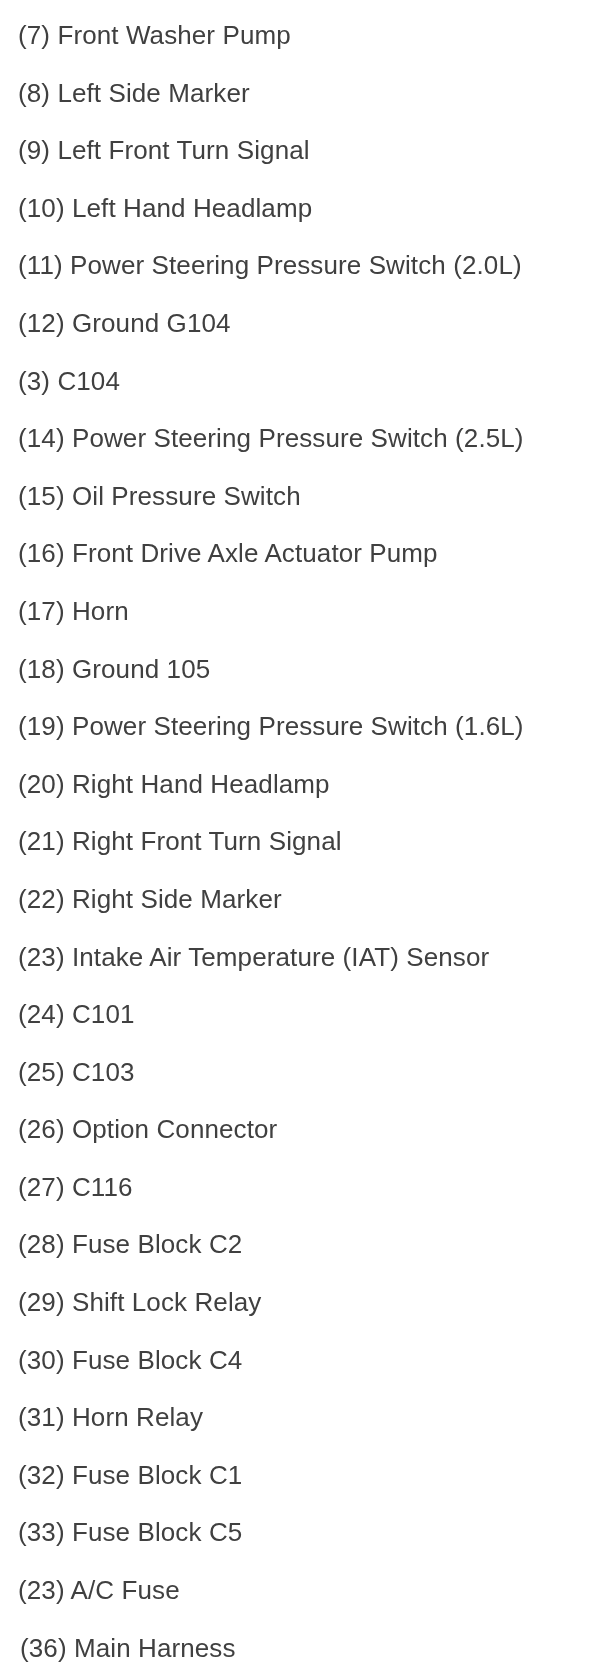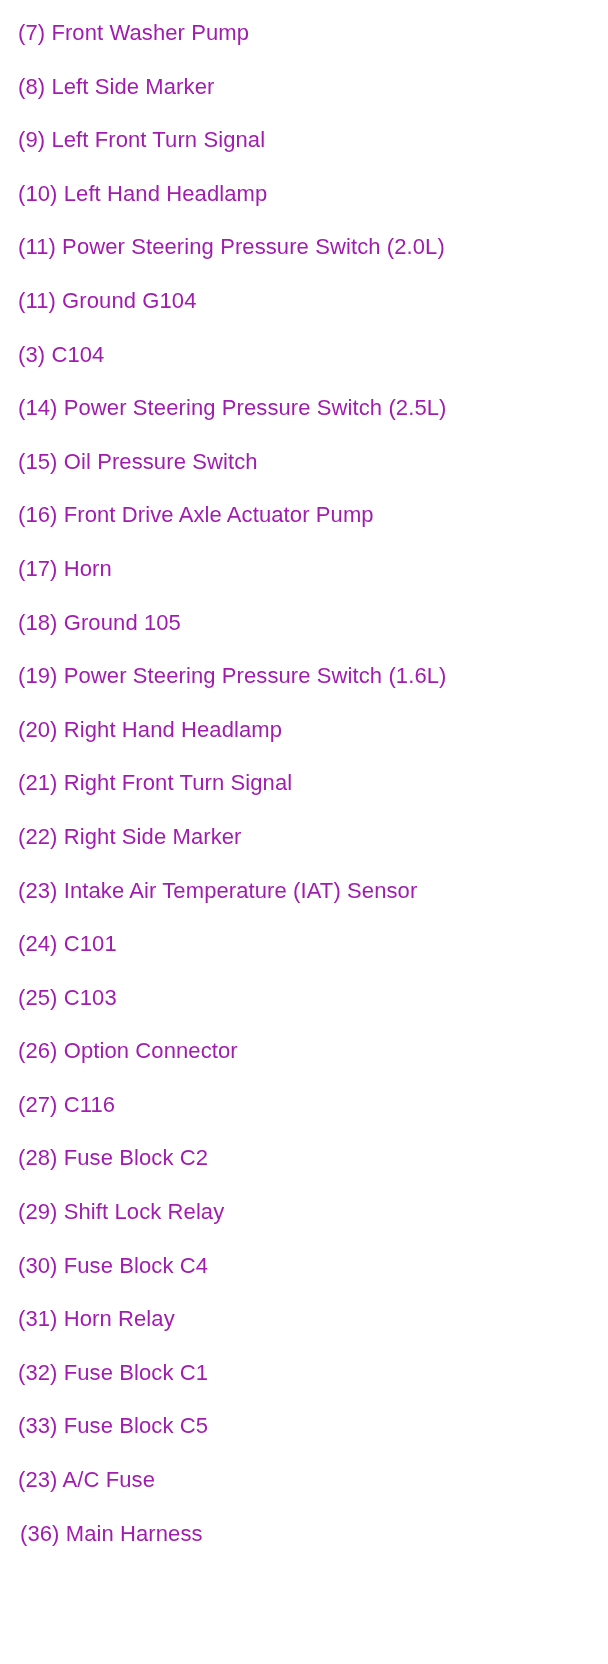--- a/index.html
+++ b/index.html
@@ -13,43 +13,43 @@
     font-family: "Liberation Sans", sans-serif;
     color: #000000;
     overflow: hidden;
   }
   .legend-list {
     list-style: none;
     margin: 0;
     padding: 22px 0 0 0;
   }
   .legend-item {
-    font-size: 22px;
+    font-size: 26px;
     line-height: 1;
-    color: #a21caf;
+    color: #404040;
     padding: 0 0 0 18px;
     margin: 0 0 31.6px 0;
     white-space: nowrap;
     letter-spacing: 0.1px;
   }
   .legend-item.last {
     padding-left: 20px;
     margin-bottom: 0;
   }
 </style>
 </head>
 <body>
 
 <ul class="legend-list">
   <li class="legend-item">(7) Front Washer Pump</li>
   <li class="legend-item">(8) Left Side Marker</li>
   <li class="legend-item">(9) Left Front Turn Signal</li>
   <li class="legend-item">(10) Left Hand Headlamp</li>
   <li class="legend-item">(11) Power Steering Pressure Switch (2.0L)</li>
-  <li class="legend-item">(11) Ground G104</li>
+  <li class="legend-item">(12) Ground G104</li>
   <li class="legend-item">(3) C104</li>
   <li class="legend-item">(14) Power Steering Pressure Switch (2.5L)</li>
   <li class="legend-item">(15) Oil Pressure Switch</li>
   <li class="legend-item">(16) Front Drive Axle Actuator Pump</li>
   <li class="legend-item">(17) Horn</li>
   <li class="legend-item">(18) Ground 105</li>
   <li class="legend-item">(19) Power Steering Pressure Switch (1.6L)</li>
   <li class="legend-item">(20) Right Hand Headlamp</li>
   <li class="legend-item">(21) Right Front Turn Signal</li>
   <li class="legend-item">(22) Right Side Marker</li>

